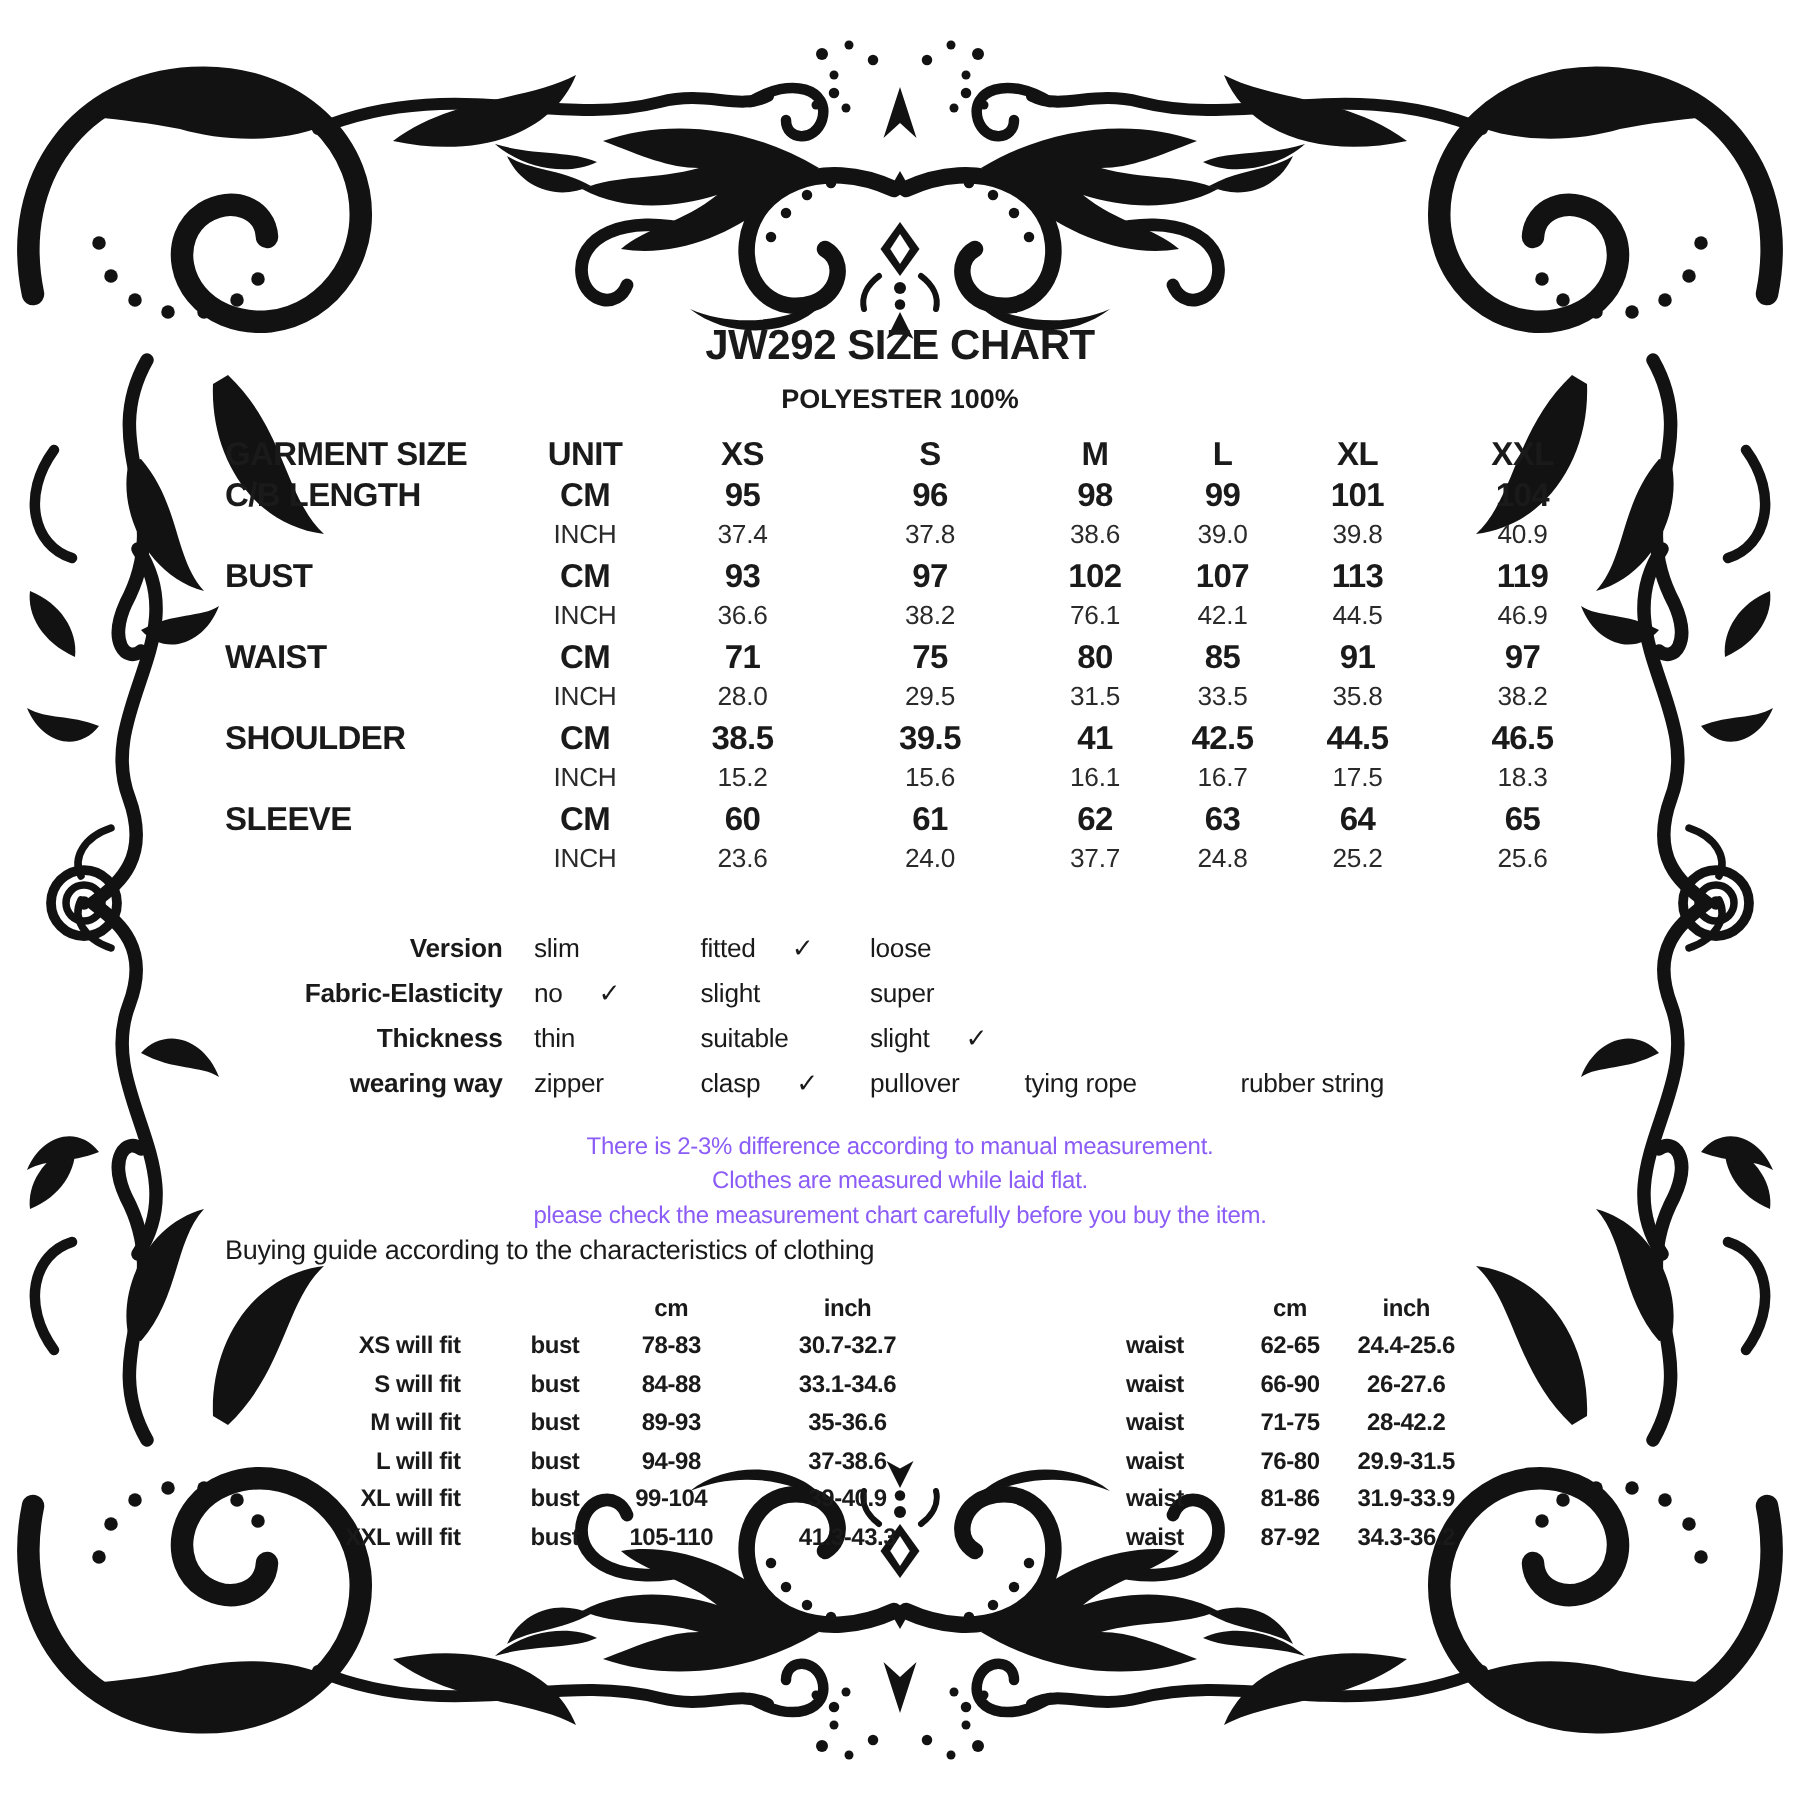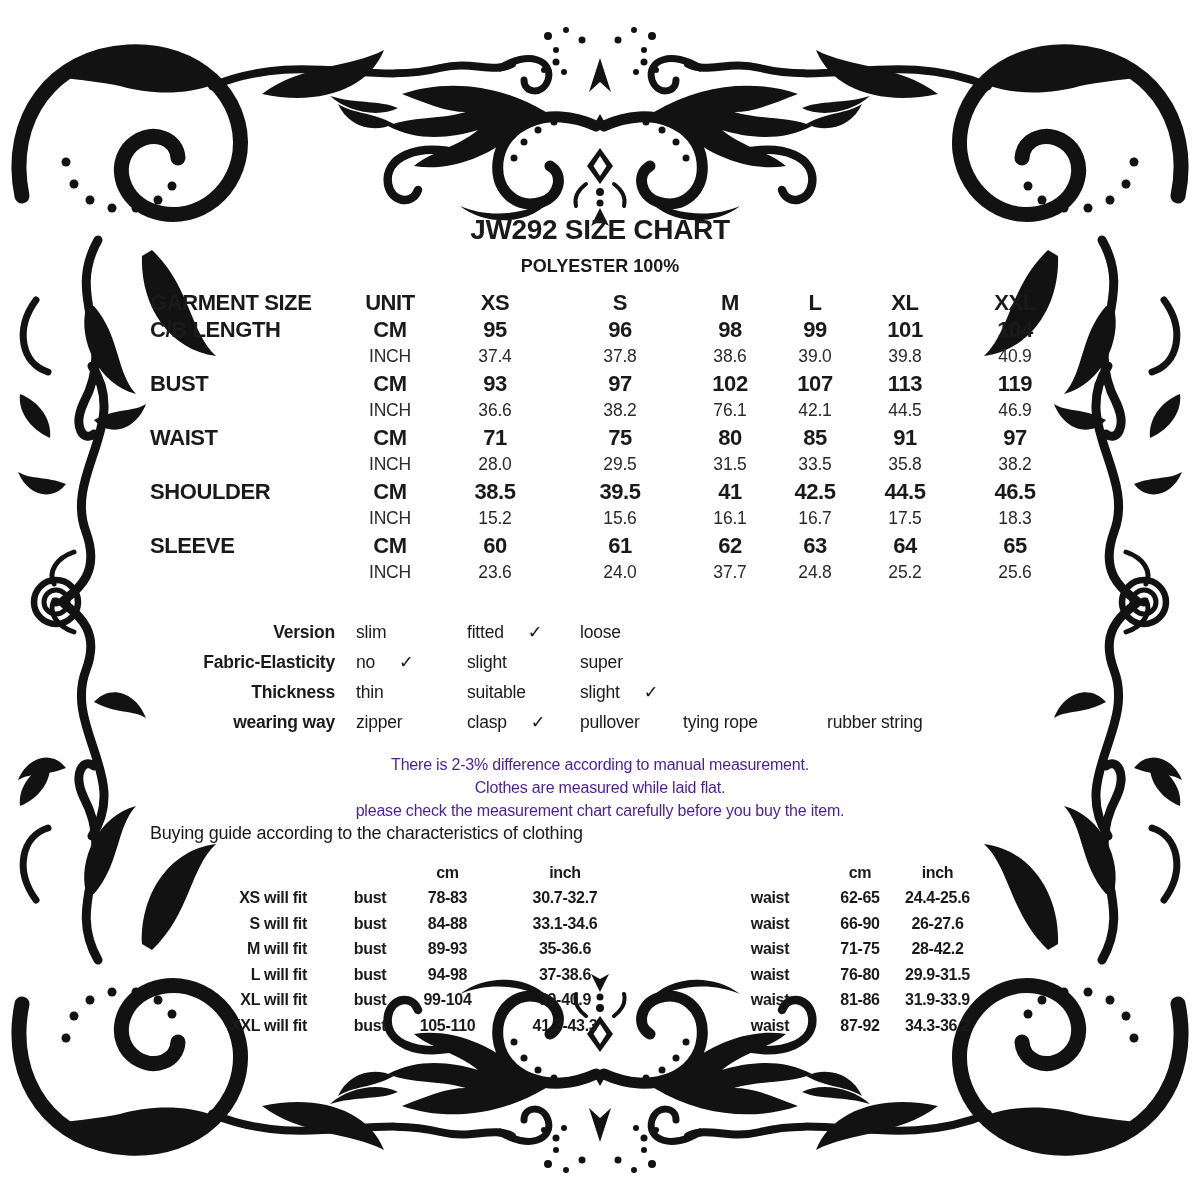--- a/index.html
+++ b/index.html
@@ -20,21 +20,21 @@
   table.size tr.inch td{font-weight:400;font-size:17.5px;color:#2a2a2a;letter-spacing:-.2px}
 
   .attrs{margin-top:31px;width:900px}
   .attr-row{display:flex;align-items:center;height:30px;font-size:17.5px;letter-spacing:-.2px}
   .attr-label{width:185px;min-width:185px;text-align:right;font-weight:700;margin-right:21px}
   .attr-cell{white-space:nowrap}
   .attr-cell.c1{width:111px}.attr-cell.c2{width:113px}.attr-cell.c3{width:103px}
   .attr-cell.c4{width:144px}.attr-cell.c5{flex:1}
   .ck{margin-left:24px;font-weight:400}
 
-  .notes{margin-top:16px;width:900px;text-align:center;font-size:16px;line-height:23px;color:#4c1d95;letter-spacing:-.2px}
+  .notes{margin-top:16px;width:900px;text-align:center;font-size:16px;line-height:23px;color:#8b5cf6;letter-spacing:-.2px}
   .guide-heading{width:900px;font-size:18px;font-weight:400;letter-spacing:-.2px;margin-top:1px}
 
   table.guide{border-collapse:collapse;table-layout:fixed;width:900px;margin-top:16px;
     font-size:16px;font-weight:700}
   table.guide td{height:25.5px;padding:0;text-align:center;white-space:nowrap;letter-spacing:-.3px;vertical-align:middle}
   table.guide td.size-lbl{text-align:right;padding-right:23px}
 </style>
 </head>
 <body>
 

